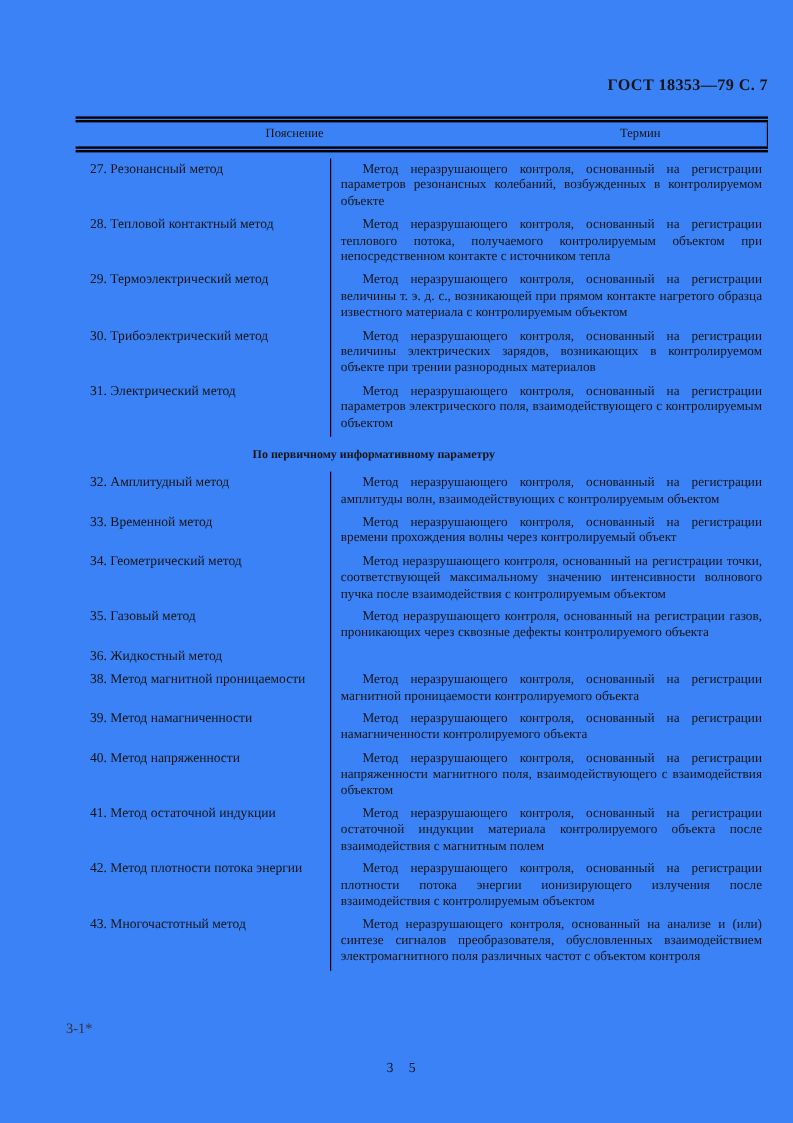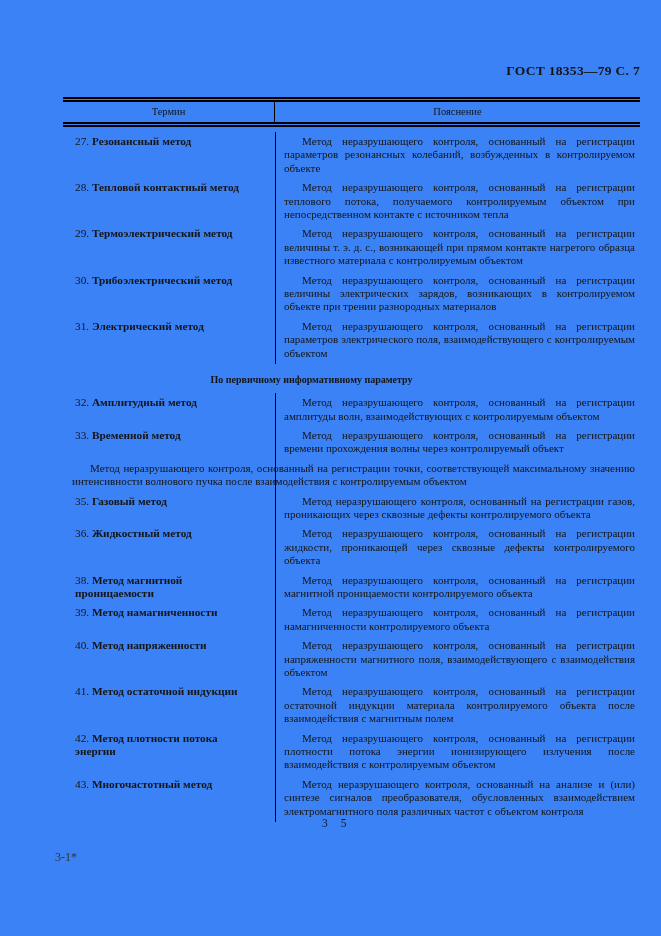--- a/index.html
+++ b/index.html
@@ -56,21 +56,21 @@
     background: #000;
   }
   .trow { display: flex; align-items: flex-start; margin-bottom: 6px; }
   .trow:last-child { margin-bottom: 0; }
   .cell-term {
     width: 212px;
     padding: 0 14px 0 12px;
     font-size: 11.3px;
     line-height: 13.4px;
   }
-  .term-name { font-weight: bold; }
+  .term-name { font-weight: normal; }
   .cell-expl {
     flex: 1;
     padding: 0 5px 0 9px;
     font-size: 11px;
     line-height: 13.4px;
     text-align: justify;
     text-indent: 18px;
     hyphens: auto;
   }
   .section-heading {
@@ -82,35 +82,35 @@
   .footer-sig {
     position: absolute;
     left: 55px;
     top: 850px;
     font-size: 12px;
     color: #333;
   }
   .footer-page {
     position: absolute;
     left: 322px;
-    top: 817px;
+    top: 884px;
     font-size: 11.5px;
     letter-spacing: 5px;
   }
 </style>
 </head>
 <body>
 
 <div class="page">
   <div class="gost-header">ГОСТ 18353—79 С. 7</div>
 
   <div class="doc-table">
     <div class="thead">
+      <div class="th th-expl">Пояснение</div>
       <div class="th th-term">Термин</div>
-      <div class="th th-expl">Пояснение</div>
     </div>
 
     <div class="tbody">
 
       <div class="tsection">
         <div class="vline"></div>
 
         <div class="trow">
           <div class="cell-term"><span>27.</span> <span class="term-name">Резонансный метод</span></div>
           <div class="cell-expl">Метод неразрушающего контроля, основанный на регистрации параметров резонансных колебаний, возбужденных в контролируемом объекте</div>
@@ -140,29 +140,29 @@
 
         <div class="trow">
           <div class="cell-term"><span>32.</span> <span class="term-name">Амплитудный метод</span></div>
           <div class="cell-expl">Метод неразрушающего контроля, основанный на регистрации амплитуды волн, взаимодействующих с контролируемым объектом</div>
         </div>
         <div class="trow">
           <div class="cell-term"><span>33.</span> <span class="term-name">Временной метод</span></div>
           <div class="cell-expl">Метод неразрушающего контроля, основанный на регистрации времени прохождения волны через контролируемый объект</div>
         </div>
         <div class="trow">
+          <div class="cell-term"><span>34.</span> <span class="term-name">Геометрический метод</span></div>
           <div class="cell-expl">Метод неразрушающего контроля, основанный на регистрации точки, соответствующей максимальному значению интенсивности волнового пучка после взаимодействия с контролируемым объектом</div>
         </div>
         <div class="trow">
           <div class="cell-term"><span>35.</span> <span class="term-name">Газовый метод</span></div>
           <div class="cell-expl">Метод неразрушающего контроля, основанный на регистрации газов, проникающих через сквозные дефекты контролируемого объекта</div>
         </div>
         <div class="trow">
           <div class="cell-term"><span>36.</span> <span class="term-name">Жидкостный метод</span></div>
-          <div class="cell-expl">Метод неразрушающего контроля, основанный на регистрации жидкости, проникающей через сквозные дефекты контролируемого объекта</div>
         </div>
         <div class="trow">
           <div class="cell-term"><span>38.</span> <span class="term-name">Метод магнитной проницаемости</span></div>
           <div class="cell-expl">Метод неразрушающего контроля, основанный на регистрации магнитной проницаемости контролируемого объекта</div>
         </div>
         <div class="trow">
           <div class="cell-term"><span>39.</span> <span class="term-name">Метод намагниченности</span></div>
           <div class="cell-expl">Метод неразрушающего контроля, основанный на регистрации намагниченности контролируемого объекта</div>
         </div>
         <div class="trow">

